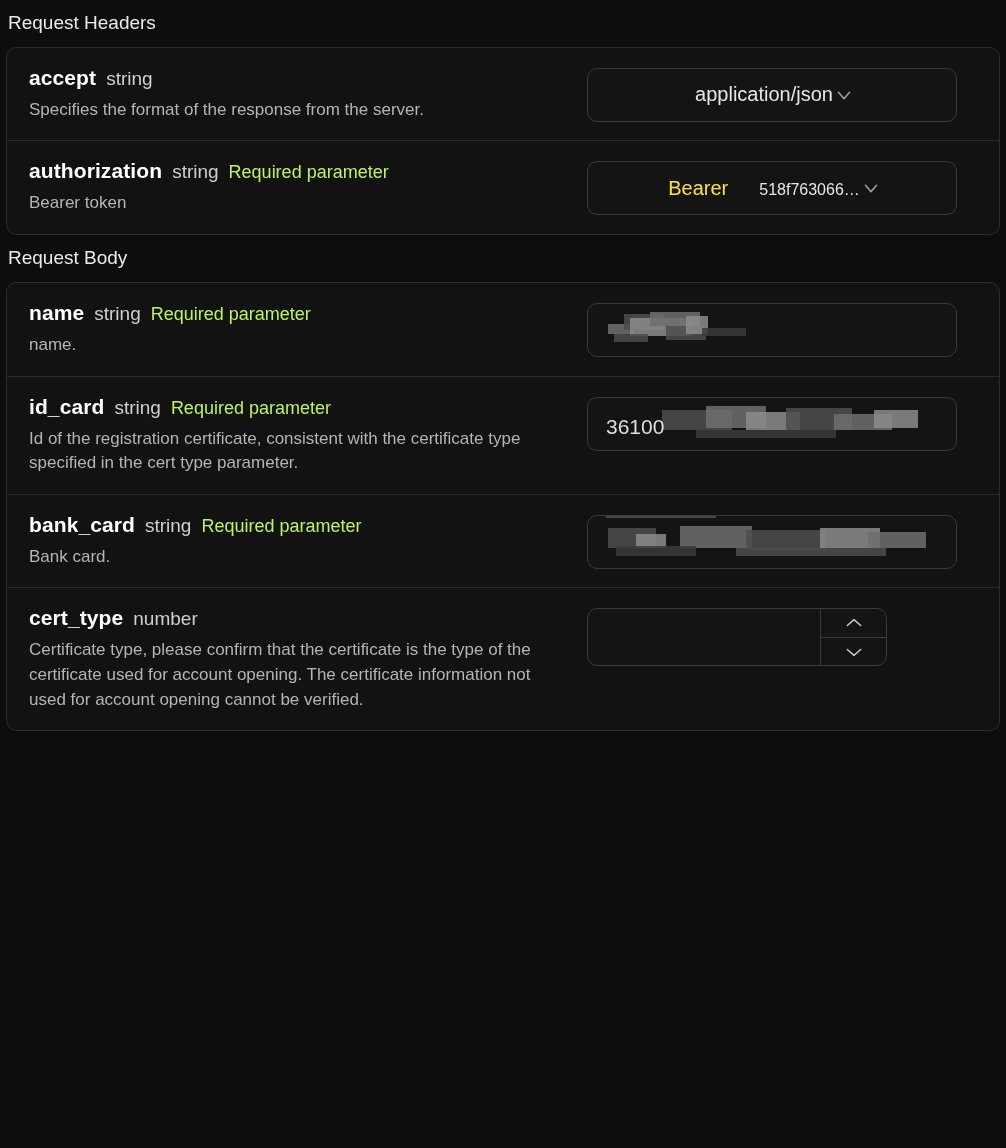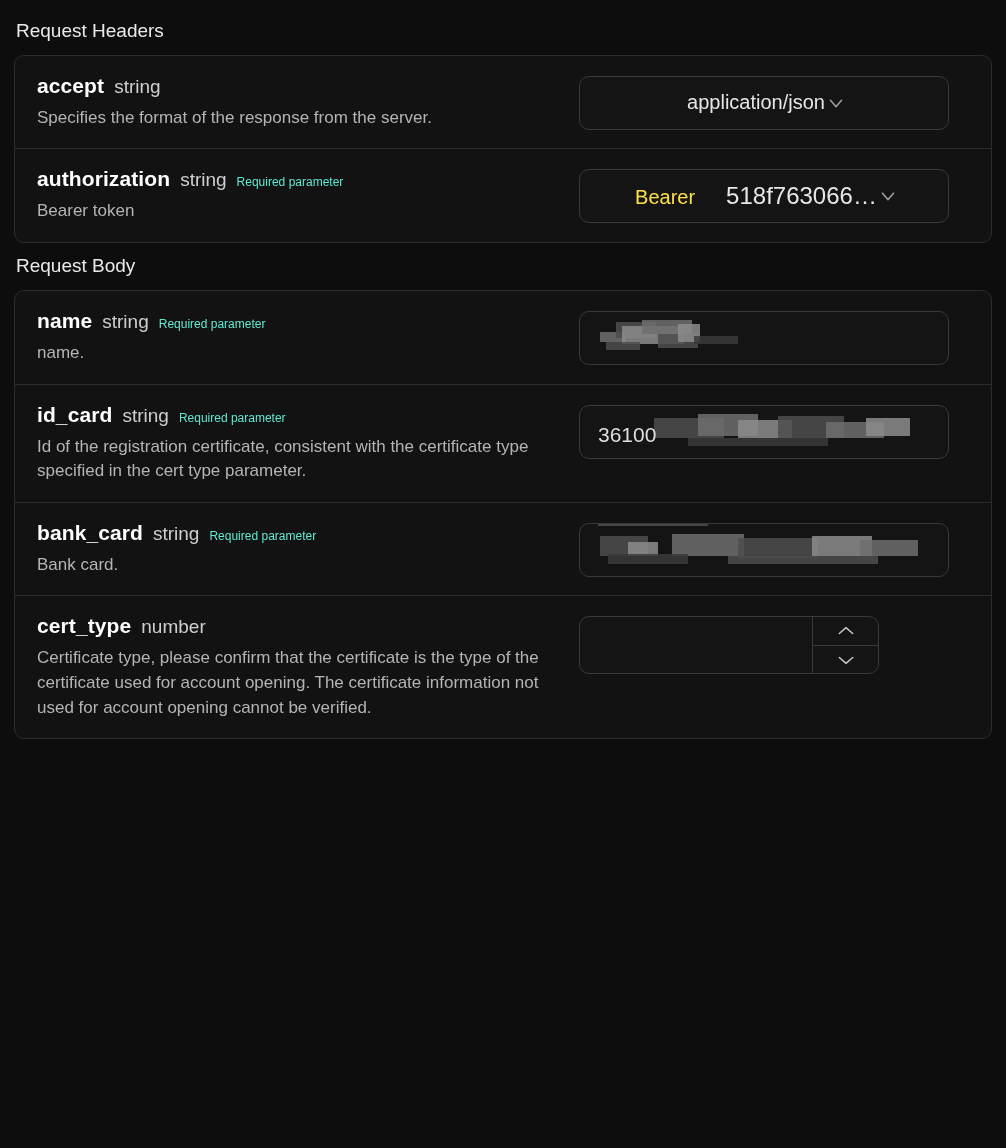--- a/index.html
+++ b/index.html
@@ -9,21 +9,21 @@
     background: #0d0d0d;
     width: 1006px;
     height: 1148px;
     font-family: "Liberation Sans", sans-serif;
     color: #e8e8e8;
     overflow: hidden;
   }
   .page {
     width: 1006px;
     height: 896px;
-    padding: 8px;
+    padding: 0;
     position: relative;
   }
   .section-title {
     font-size: 19px;
     color: #eaeaea;
     padding: 12px 0 12px 8px;
     line-height: 1.2;
   }
   .panel {
     border: 1px solid #2c2c2c;
@@ -62,22 +62,22 @@
     font-size: 21px;
     font-weight: bold;
     color: #ffffff;
     letter-spacing: 0.1px;
   }
   .param-type {
     font-size: 19px;
     color: #cfcfcf;
   }
   .param-required {
-    font-size: 12px;
-    color: #5eead4;
+    font-size: 18px;
+    color: #bef264;
   }
   .param-desc {
     font-size: 17px;
     color: #b4b4b4;
     line-height: 1.45;
     max-width: 560px;
   }
   .select-box {
     width: 370px;
     height: 54px;
@@ -98,21 +98,21 @@
     text-overflow: ellipsis;
   }
   .bearer-value {
     display: flex;
     align-items: baseline;
     gap: 14px;
     white-space: nowrap;
     overflow: hidden;
   }
   .bearer-prefix { color: #fde047; font-size: 20px; }
-  .bearer-token { color: #e6e6e6; font-size: 24px; margin-left: 17px; }
+  .bearer-token { color: #e6e6e6; font-size: 16px; margin-left: 17px; }
   .chev {
     flex: 0 0 auto;
     width: 22px;
     height: 22px;
     color: #9a9a9a;
   }
   .chev svg { display: block; }
   .text-input {
     position: relative;
     width: 370px;

